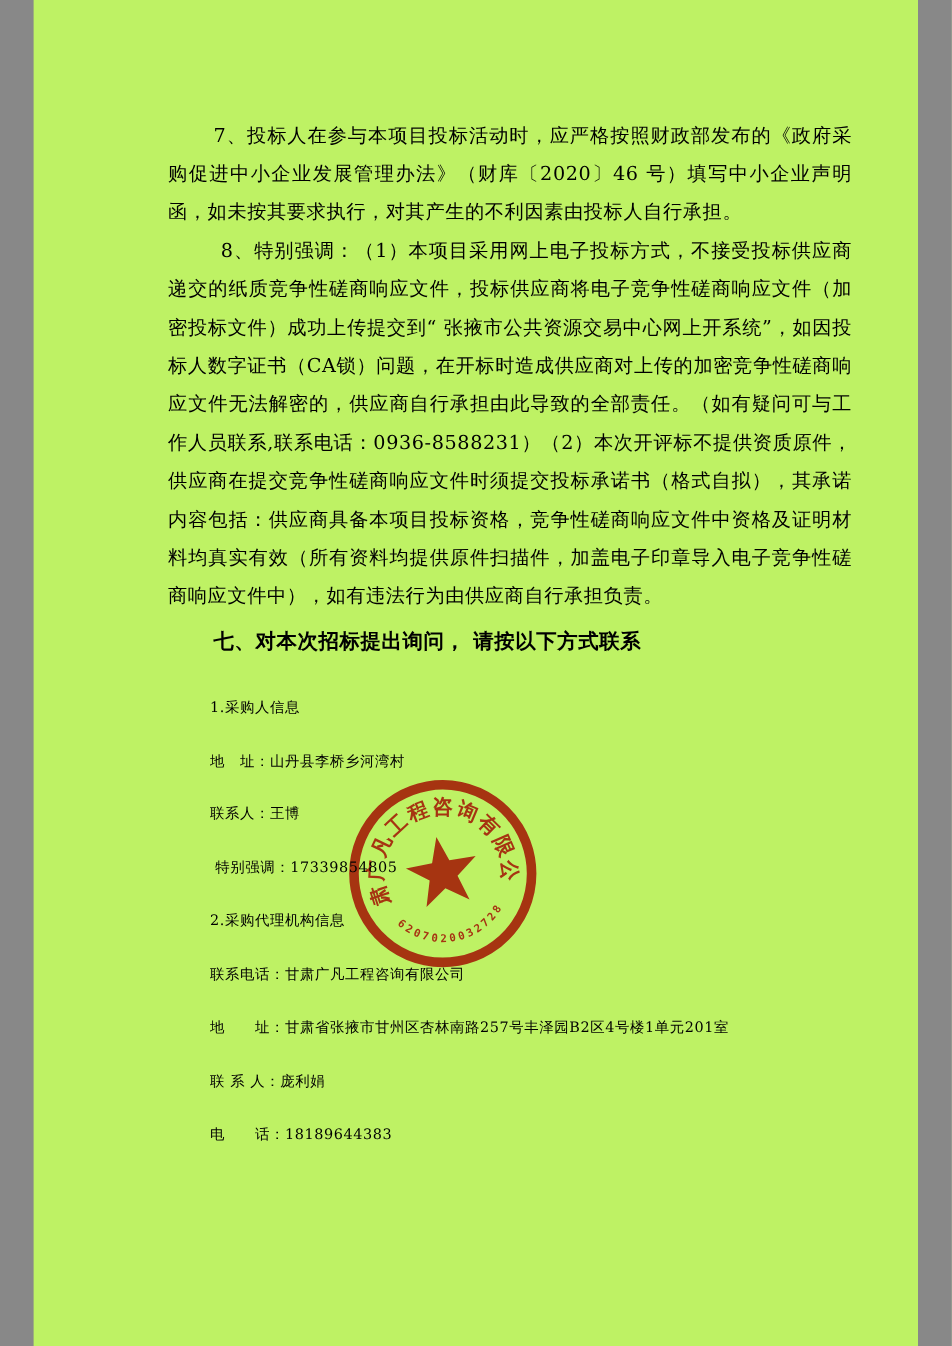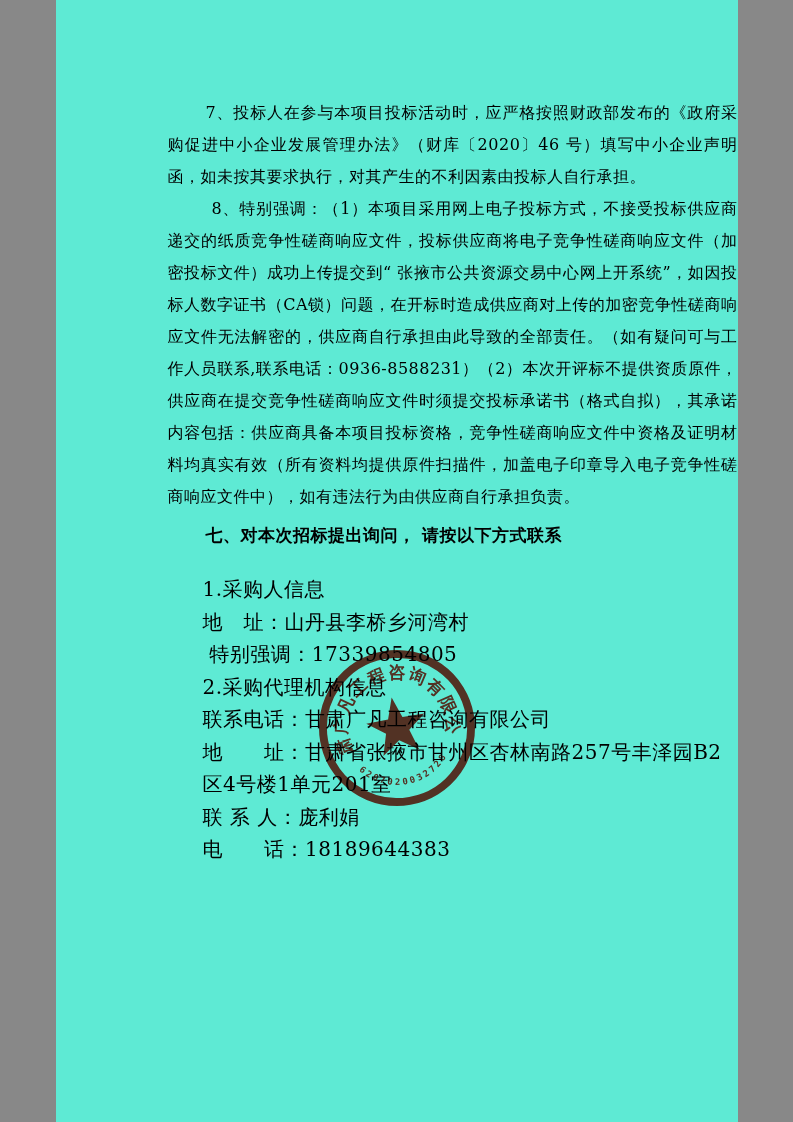--- a/index.html
+++ b/index.html
@@ -1,20 +1,20 @@
 <!DOCTYPE html>
 <html lang="zh" style="--stamp-color: #dd2418;"><head>
 <meta charset="utf-8">
 <style>
   html,body{margin:0;padding:0;background:#888;}
   .page{
     position:relative;
-    width:682px;height:1122px;
+    width:737px;height:1122px;
     margin:0 auto;
-    background:#5eead4;
+    background:#bef264;
     font-family:"DejaVu Serif","Liberation Serif",serif;
     color:#000;
     overflow:hidden;
   }
   .content{
     position:absolute;
     left:112px;top:97px;
     width:570px;
   }
   .para{
@@ -29,25 +29,26 @@
   .section-heading{
     margin:6px 0 21px 0;
     font-size:17px;
     font-weight:bold;
     line-height:33px;
     text-indent:38px;
     white-space:pre-wrap;
     letter-spacing:0.5px;
   }
   .contact-row{
-    font-size:20px;
+    font-size:12px;
     line-height:32.5px;
     padding-left:35px;
     white-space:pre-wrap;
     letter-spacing:0.5px;
+    margin-top:12px;
   }
   .contact-row .label,.contact-row .value{white-space:pre-wrap;}
   .stamp{
     position:absolute;
     left:261px;top:648px;
     width:160px;height:160px;
     transform:rotate(-10deg);
     opacity:0.92;
     mix-blend-mode:multiply;
     color:var(--stamp-color,#dd2418);
@@ -64,20 +65,21 @@
 
     <p class="para p8">8、特别强调：（1）本项目采用网上电子投标方式，不接受投标供应商递交的纸质竞争性磋商响应文件，投标供应商将电子竞争性磋商响应文件（加密投标文件）成功上传提交到“ 张掖市公共资源交易中心网上开系统”，如因投标人数字证书（CA锁）问题，在开标时造成供应商对上传的加密竞争性磋商响应文件无法解密的，供应商自行承担由此导致的全部责任。（如有疑问可与工作人员联系,联系电话：0936-8588231）（2）本次开评标不提供资质原件，供应商在提交竞争性磋商响应文件时须提交投标承诺书（格式自拟），其承诺内容包括：供应商具备本项目投标资格，竞争性磋商响应文件中资格及证明材料均真实有效（所有资料均提供原件扫描件，加盖电子印章导入电子竞争性磋商响应文件中），如有违法行为由供应商自行承担负责。</p>
 
     <div class="section-heading">七、对本次招标提出询问， 请按以下方式联系</div>
 
     <div class="contact-row">1.采购人信息</div>
 
 
     <div class="contact-row"><span class="label">地　址：</span><span class="value">山丹县李桥乡河湾村</span></div>
 
+    <div class="contact-row"><span class="label">联系人：</span><span class="value">王博</span></div>
 
     <div class="contact-row"><span class="label"> 特别强调：</span><span class="value">17339854805</span></div>
 
     <div class="contact-row">2.采购代理机构信息</div>
 
     <div class="contact-row"><span class="label">联系电话：</span><span class="value">甘肃广凡工程咨询有限公司</span></div>
 
     <div class="contact-row"><span class="label">地　　址：</span><span class="value">甘肃省张掖市甘州区杏林南路257号丰泽园B2区4号楼1单元201室</span></div>
 
     <div class="contact-row"><span class="label">联 系 人：</span><span class="value">庞利娟</span></div>

